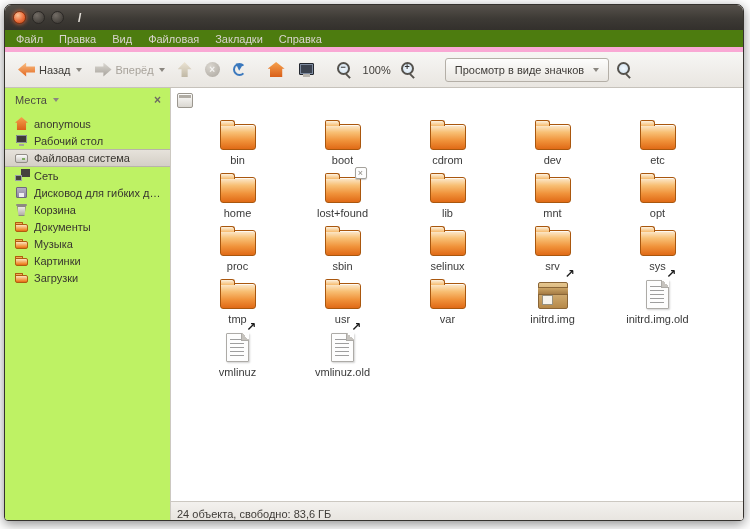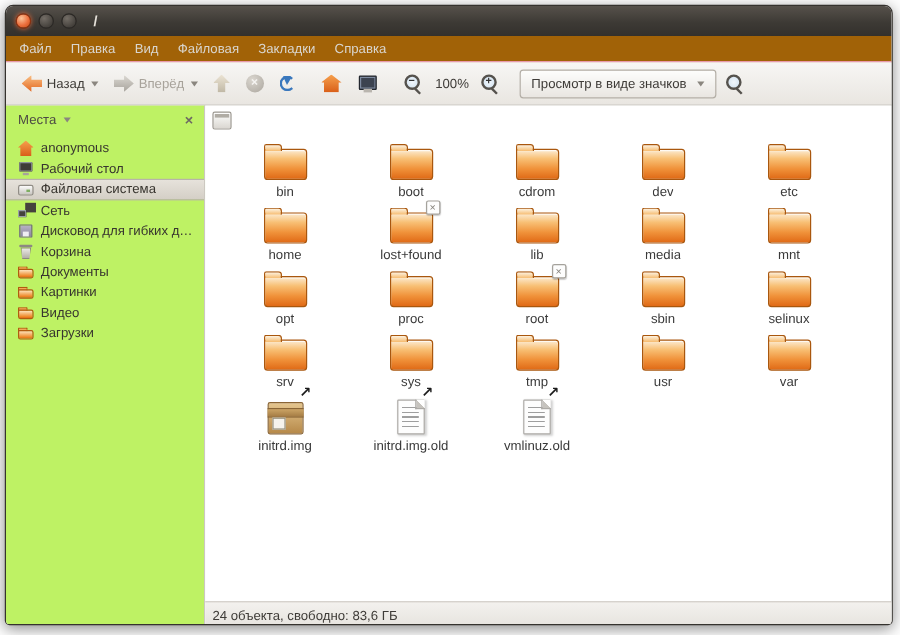--- a/index.html
+++ b/index.html
@@ -16,21 +16,21 @@
   .wm-buttons { display:flex; gap:6px; align-items:center; }
   .wm-btn { width:13px; height:13px; border-radius:50%; display:inline-block;
     border:1px solid #2b2825; }
   .wm-btn.close { background:radial-gradient(circle at 35% 30%, #fac398, #ec6f3d 55%, #bf4a12);
     border-color:#8e3210; box-shadow:0 0 4px rgba(240,110,60,.9); }
   .wm-btn.plain { background:radial-gradient(circle at 35% 30%, #736d66, #46423d 70%); }
   .title { margin-left:14px; font-size:12px; font-weight:bold; color:#e6e2db; }
 
   
   .menubar { height:22px; flex:none; display:flex; align-items:center; gap:2px;
-    background:#a16207; padding:0 4px; border-bottom:1px solid #f9a8d4; }
+    background:#4d7c0f; padding:0 4px; border-bottom:5px solid #f9a8d4; }
   .menu-item { font-size:11px; color:#d9d5ce; padding:2px 7px; border-radius:2px; cursor:default; }
 
   
   .toolbar { height:36px; flex:none; display:flex; align-items:center; gap:3px;
     background:linear-gradient(#f7f6f4,#e9e6e1); border-bottom:1px solid #c6c2bb; padding:0 8px; }
   .tb-btn { display:flex; align-items:center; gap:4px; padding:3px 5px; border-radius:3px;
     font-size:11px; color:#3f3c38; cursor:default; }
   .tb-btn.disabled { color:#a8a39b; }
   .caret { width:0; height:0; border-left:3px solid transparent; border-right:3px solid transparent;
     border-top:4px solid #8a867f; margin-left:1px; }
@@ -59,21 +59,21 @@
   .mag { width:16px; height:16px; position:relative; }
   .mag::before { content:""; position:absolute; top:0; left:0; width:9px; height:9px;
     border:2px solid #55524d; border-radius:50%;
     background:radial-gradient(#f2f7fc,#cfe0ee); }
   .mag::after { content:""; position:absolute; bottom:1px; right:2px; width:6px; height:2px;
     background:#55524d; transform:rotate(45deg); }
   .mag .sign { position:absolute; top:-1px; left:2px; font-size:9px; font-weight:bold; color:#333;
     width:9px; text-align:center; line-height:13px; }
   .zoom-label { font-size:11px; color:#3f3c38; padding:0 2px; }
   .view-combo { display:flex; align-items:center; gap:8px; height:24px; padding:0 9px;
-    margin-left:8px; font-size:11px; color:#3f3c38;
+    margin-left:20px; font-size:11px; color:#3f3c38;
     background:linear-gradient(#fdfdfc,#e9e6e1); border:1px solid #b4afa7; border-radius:3px; }
   .spacer-sm { width:6px; }
 
   
   .body { flex:1; display:flex; min-height:0; }
   .sidebar { width:166px; flex:none; background:#bef264; border-right:1px solid #ccc8c1;
     display:flex; flex-direction:column; }
   .side-header { height:24px; flex:none; display:flex; align-items:center; padding:0 6px 0 10px;
     font-size:11px; color:#4c4944; }
   .side-header .caret { margin-left:6px; }
@@ -282,30 +282,30 @@
           <li class="side-item">
             <span class="s-ic ic-trash"></span>
             <span class="s-label">Корзина</span>
           </li>
 
           <li class="side-item">
             <span class="s-ic ic-folder"></span>
             <span class="s-label">Документы</span>
           </li>
 
+          <li class="side-item">
+            <span class="s-ic ic-folder"></span>
+            <span class="s-label">Музыка</span>
+          </li>
 
           <li class="side-item">
             <span class="s-ic ic-folder"></span>
             <span class="s-label">Картинки</span>
           </li>
 
-          <li class="side-item">
-            <span class="s-ic ic-folder"></span>
-            <span class="s-label">Видео</span>
-          </li>
 
           <li class="side-item">
             <span class="s-ic ic-folder"></span>
             <span class="s-label">Загрузки</span>
           </li>
         </ul>
     </aside>
 
     <section class="main">
       <div class="main-topstrip">
@@ -370,27 +370,20 @@
           </div>
 
           <div class="file-item">
             <span class="fi">
               <span class="fi-shape folder"></span>
 
             </span>
             <span class="f-label">lib</span>
           </div>
 
-          <div class="file-item">
-            <span class="fi">
-              <span class="fi-shape folder"></span>
-
-            </span>
-            <span class="f-label">media</span>
-          </div>
 
           <div class="file-item">
             <span class="fi">
               <span class="fi-shape folder"></span>
 
             </span>
             <span class="f-label">mnt</span>
           </div>
 
           <div class="file-item">
@@ -402,27 +395,20 @@
           </div>
 
           <div class="file-item">
             <span class="fi">
               <span class="fi-shape folder"></span>
 
             </span>
             <span class="f-label">proc</span>
           </div>
 
-          <div class="file-item">
-            <span class="fi">
-              <span class="fi-shape folder"></span>
-              <span class="emblem x"></span>
-            </span>
-            <span class="f-label">root</span>
-          </div>
 
           <div class="file-item">
             <span class="fi">
               <span class="fi-shape folder"></span>
 
             </span>
             <span class="f-label">sbin</span>
           </div>
 
           <div class="file-item">
@@ -482,20 +468,27 @@
           </div>
 
           <div class="file-item">
             <span class="fi">
               <span class="fi-shape doc"></span>
               <span class="emblem link"></span>
             </span>
             <span class="f-label">initrd.img.old</span>
           </div>
 
+          <div class="file-item">
+            <span class="fi">
+              <span class="fi-shape doc"></span>
+              <span class="emblem link"></span>
+            </span>
+            <span class="f-label">vmlinuz</span>
+          </div>
 
           <div class="file-item">
             <span class="fi">
               <span class="fi-shape doc"></span>
               <span class="emblem link"></span>
             </span>
             <span class="f-label">vmlinuz.old</span>
           </div>
         </div>
       <div class="statusbar">

